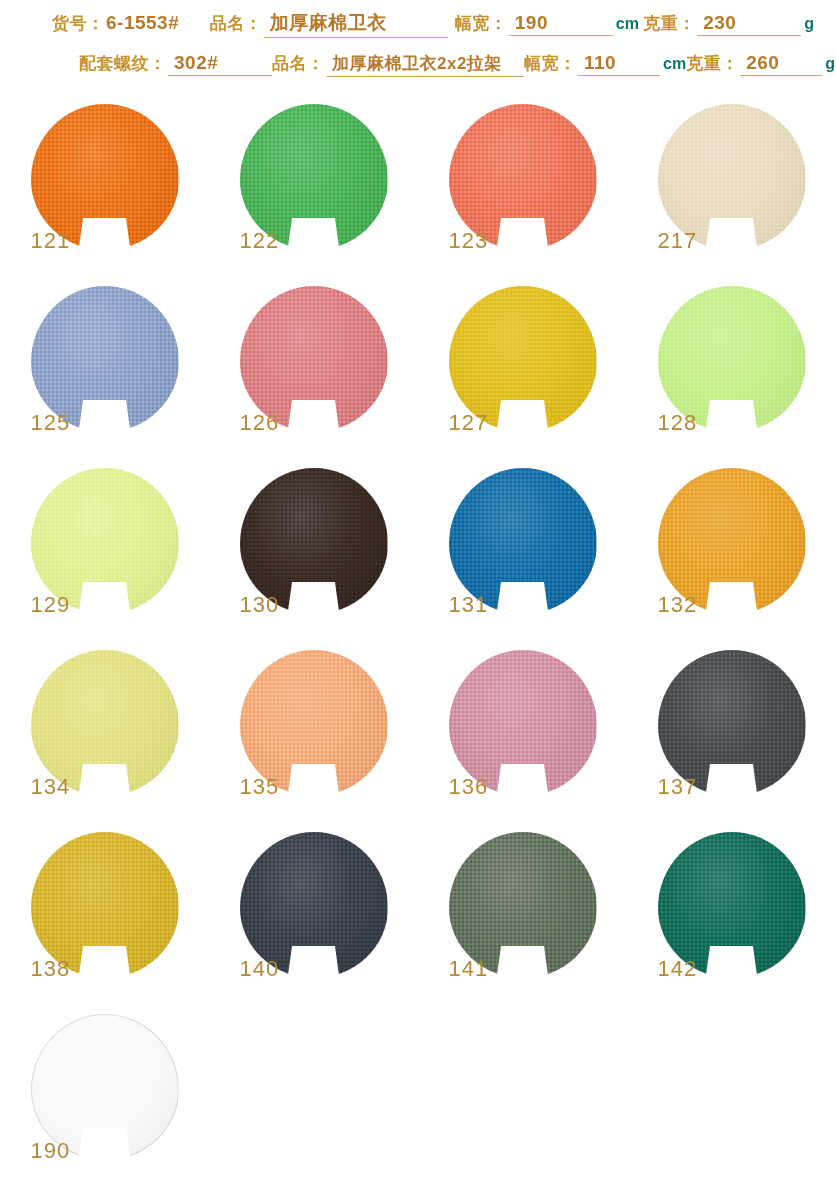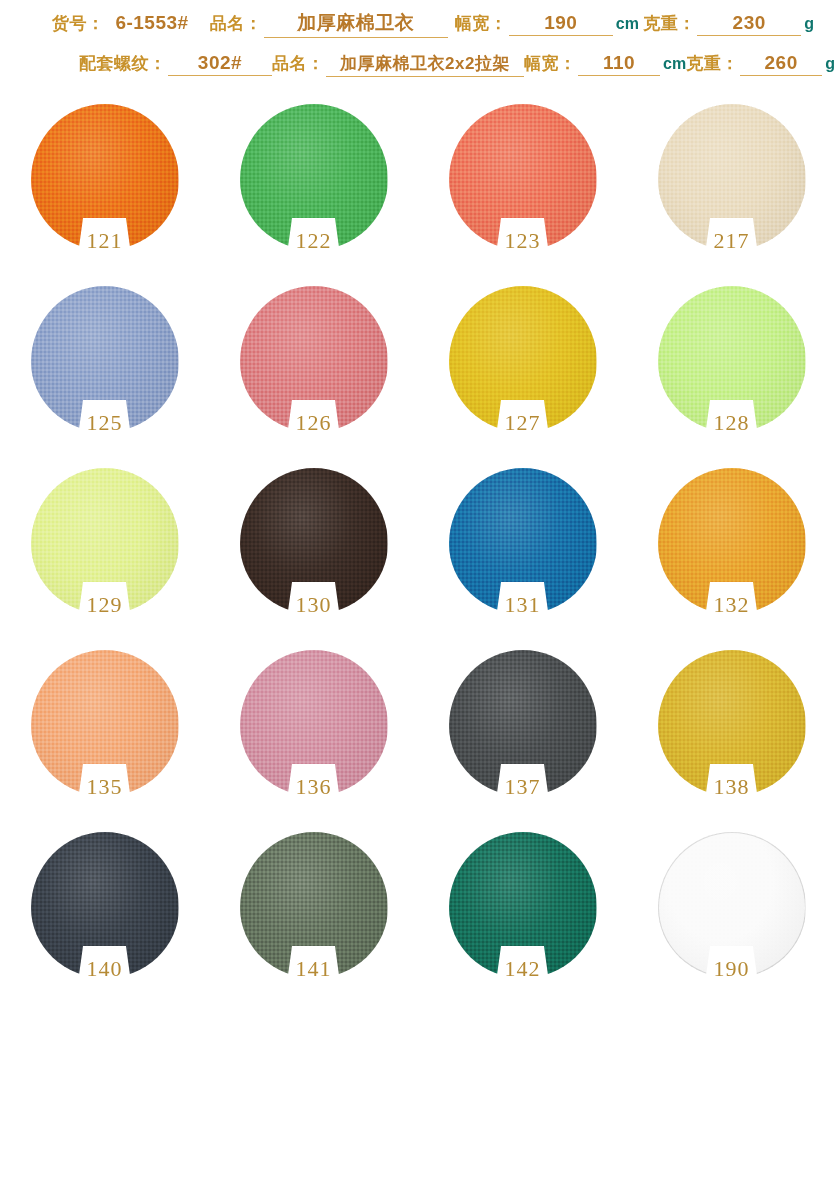--- a/index.html
+++ b/index.html
@@ -40,21 +40,20 @@
     color: #c8922c;
     font-size: 17px;
     font-weight: 700;
     margin-right: 2px;
   }
   .val {
     color: #b8792a;
     font-size: 19px;
     font-weight: 700;
     letter-spacing: 0.5px;
-    text-align: center;
     display: inline-block;
   }
   .val.underlined {
     border-bottom: 1.6px solid #d8a955;
     padding: 0 6px 1px 6px;
   }
   .unit {
     color: #0f766e;
     font-size: 16px;
     font-weight: 700;
@@ -136,26 +135,25 @@
   .disc.pale {
     box-shadow: inset 0 0 0 1px rgba(180,180,180,0.45);
   }
   .disc.pale::after { opacity: 0.35; }
 
   .code {
     position: absolute;
     left: 0;
     right: 0;
     bottom: -4px;
-    text-align: center;
     font-size: 22px;
     font-weight: 400;
     color: #b58a35;
     letter-spacing: 1px;
-    font-family: Liberation Serif, serif;
+    font-family: Liberation Sans, sans-serif;
   }
 </style>
 </head>
 <body>
 
 <div class="header">
 
   <div class="hdr-row row1">
     <span class="lbl">货号</span>
     <span class="colon">：</span>
@@ -266,20 +264,26 @@
       </div>
     </div>
     <div class="cell">
       <div class="swatch-wrap">
         <div class="disc" style="background: rgb(233, 162, 39);"></div>
         <div class="code">132</div>
       </div>
     </div>
     <div class="cell">
       <div class="swatch-wrap">
+        <div class="disc" style="background: rgb(227, 226, 131);"></div>
+        <div class="code">134</div>
+      </div>
+    </div>
+    <div class="cell">
+      <div class="swatch-wrap">
         <div class="disc" style="background: rgb(244, 170, 121);"></div>
         <div class="code">135</div>
       </div>
     </div>
     <div class="cell">
       <div class="swatch-wrap">
         <div class="disc" style="background: rgb(211, 145, 163);"></div>
         <div class="code">136</div>
       </div>
     </div>

